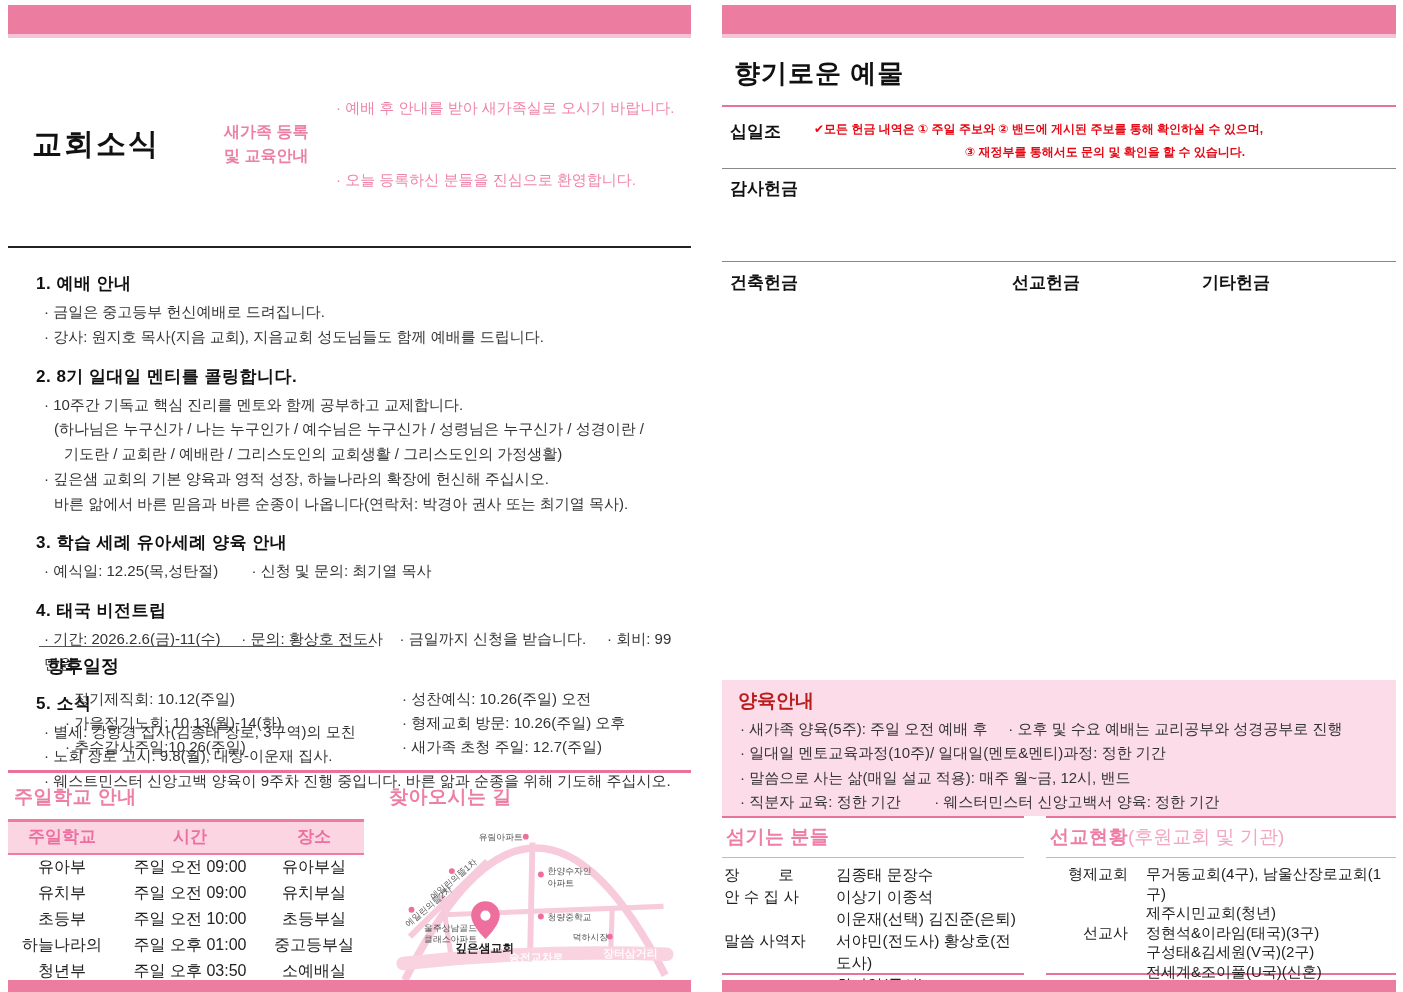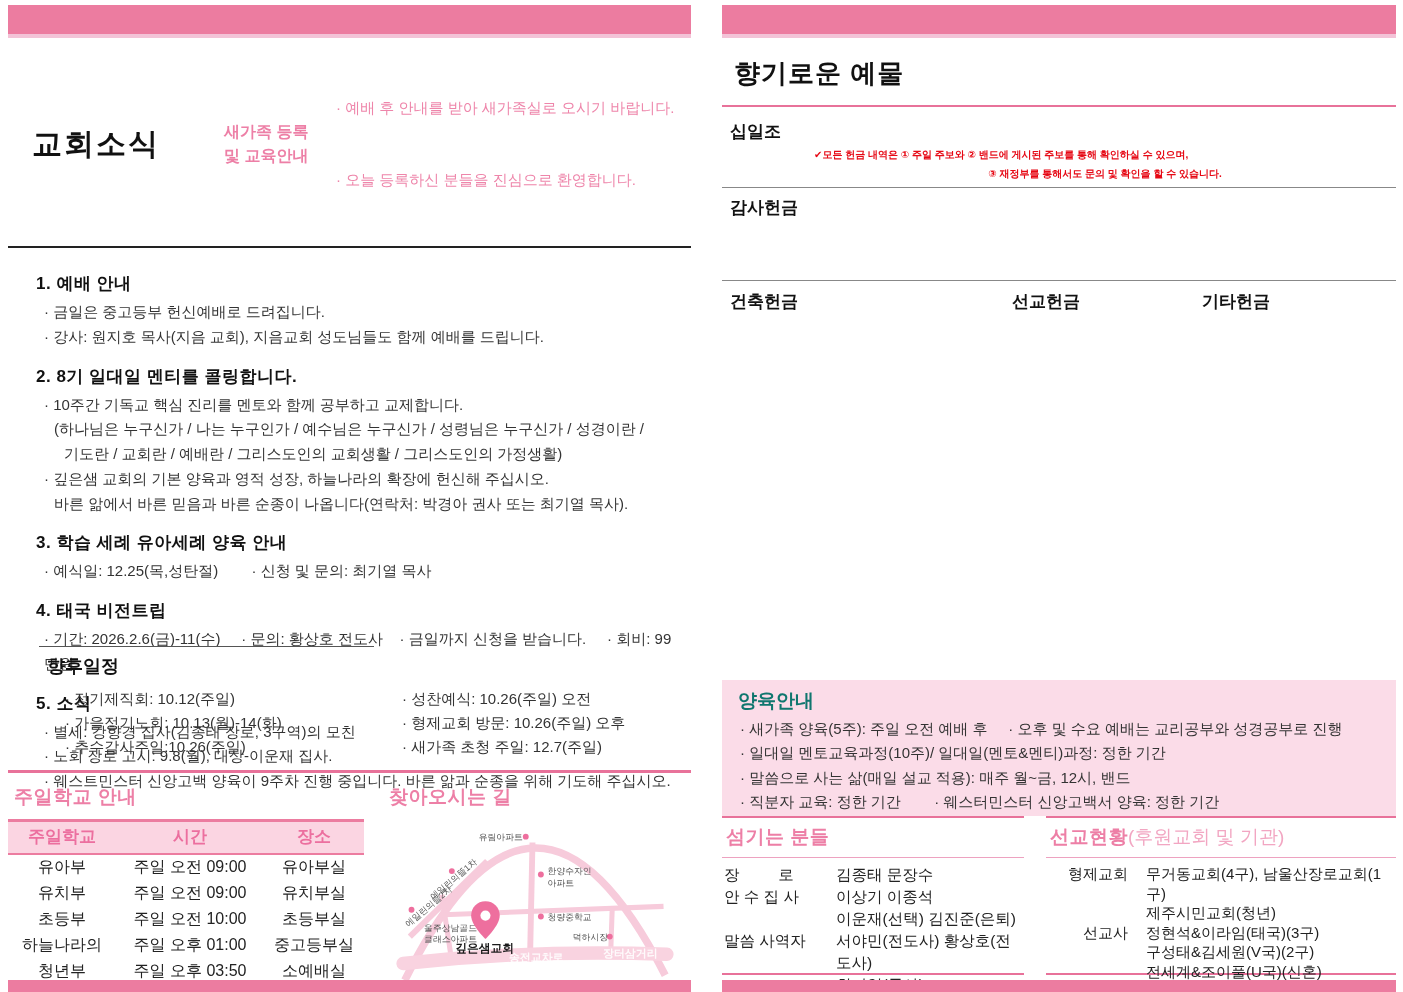--- a/index.html
+++ b/index.html
@@ -56,33 +56,33 @@
   .map-svg .road { stroke:#f7cbdb; fill:none; }
   .map-svg .roadtxt { fill:#ffffff; opacity:.9; font-size:13px; font-weight:bold; }
   .map-svg .church-t { font-size:14px; font-weight:bold; fill:#1a1a1a; }
 
   
   .r-header { margin-top:42px; padding:14px 0 14px 12px; border-bottom:2.5px solid #e8729a; }
   .r-title { font-size:26px; font-weight:bold; color:#111; letter-spacing:1px; }
 
   .tithe { display:flex; padding:11px 0 4px 8px; }
   .tithe-label { width:84px; font-size:17px; font-weight:bold; color:#111; padding-top:2px; }
-  .tithe-text { flex:1; color:#e60915; font-weight:bold; font-size:10px; line-height:1.9;margin-top:27px; }
+  .tithe-text { flex:1; color:#e60915; font-weight:bold; font-size:12px; line-height:1.9; }
   .tithe-text .l2 { text-align:center; }
 
   .thin-line { border-top:1.5px solid #888; }
   .thanks-block { height:92px; padding:8px 0 0 8px; }
   .bold17 { font-size:17px; font-weight:bold; color:#111; }
   .offer-row { display:flex; padding:9px 0 0 8px; }
   .offer-row .o1 { width:282px; }
   .offer-row .o2 { width:190px; }
 
   .nurture { position:absolute; top:680px; left:0; right:0; height:136px;
              background:#fbdce8; padding:8px 18px 8px 16px; }
-  .nurture-title { color:#0f766e; font-size:19px; font-weight:bold; margin-bottom:3px; }
+  .nurture-title { color:#b91c1c; font-size:19px; font-weight:bold; margin-bottom:3px; }
   .nurture .line { padding-left:2px; line-height:1.62; }
 
   .r-bottom { position:absolute; top:816px; left:0; right:0; display:flex; }
   .sub-sec { border-top:2.5px solid #e8729a; }
   .servants-col { width:302px; }
   .missions-col { flex:1; margin-left:22px; }
   .sub-title-row { border-bottom:1.5px solid #eda2c0; padding:6px 0 7px 4px; }
   .sub-title { color:#ed7fa6; font-size:19px; font-weight:bold; letter-spacing:.5px; display:inline; }
   .sub-subtitle { color:#f2a6c2; font-size:19px; display:inline; }
   .sub-body { height:117px; border-bottom:2.5px solid #e8729a; padding:6px 0 0 2px; }

